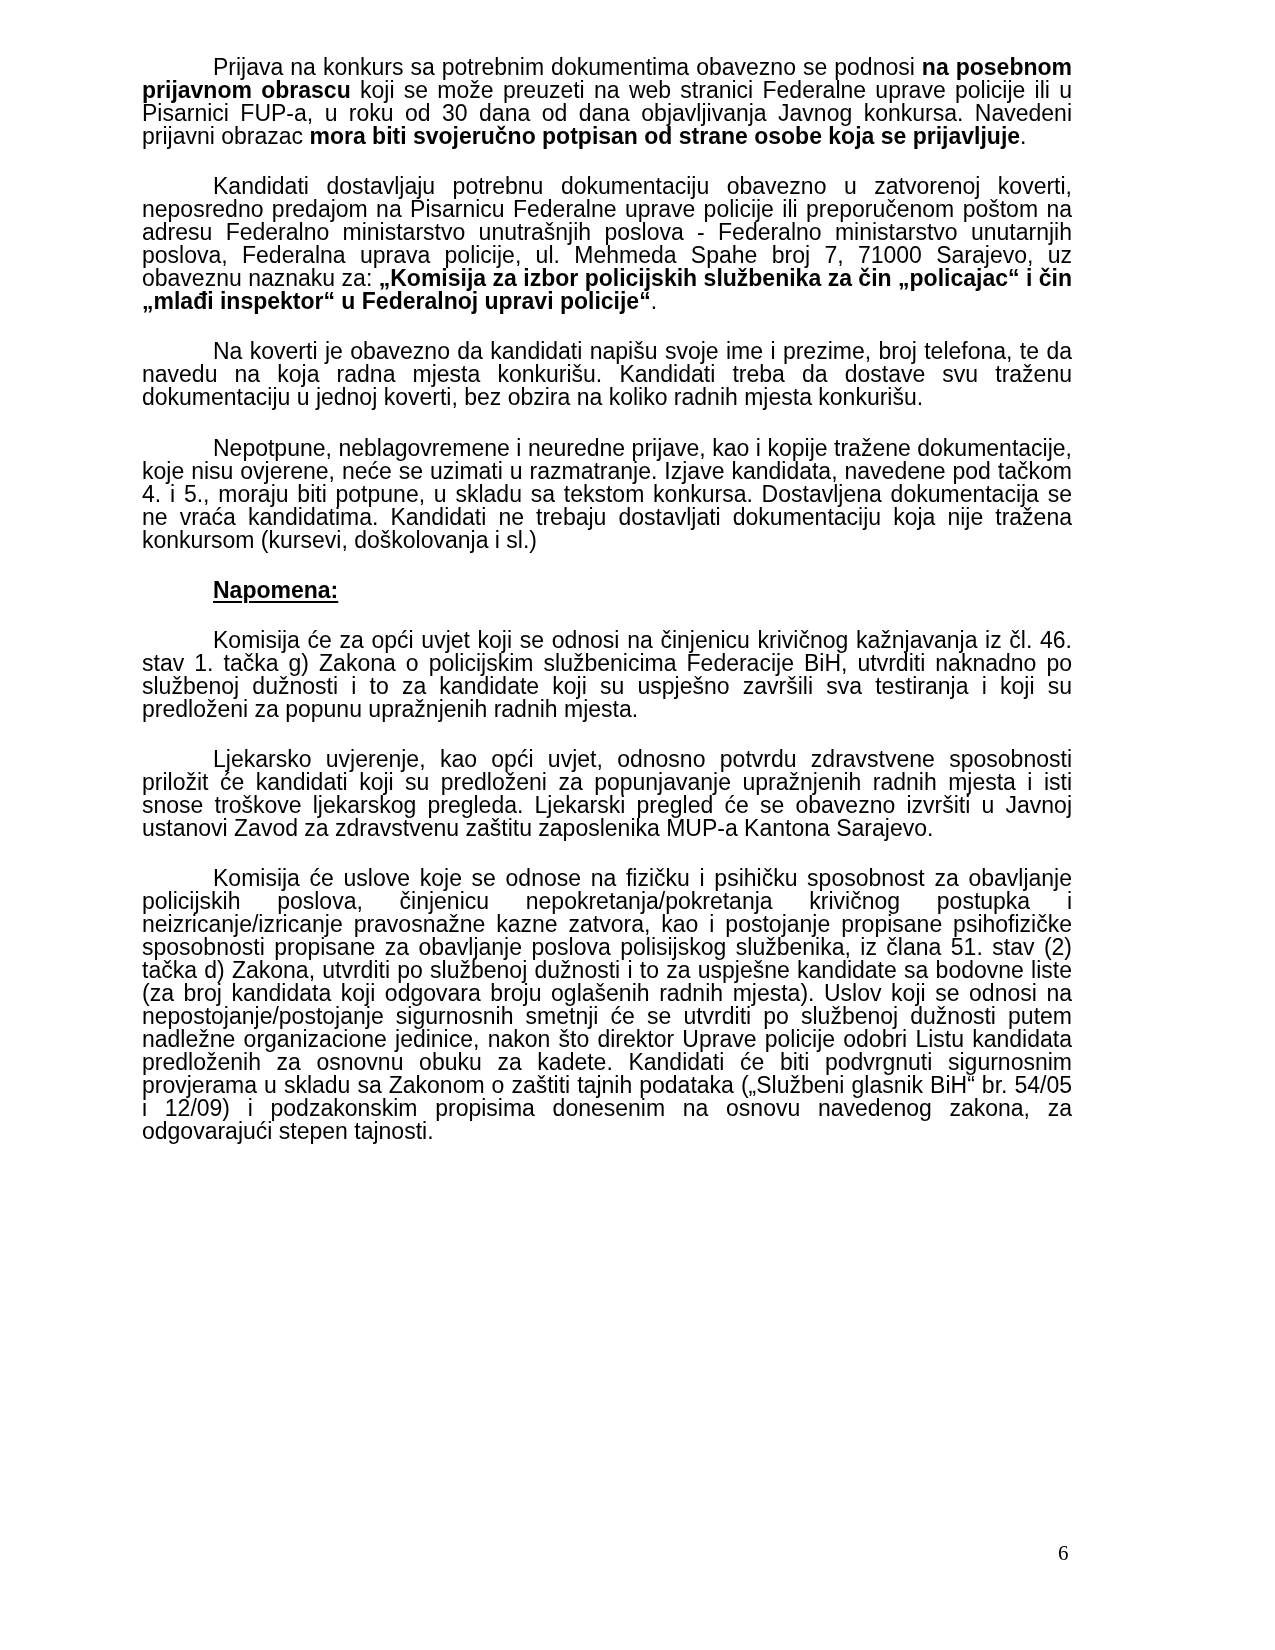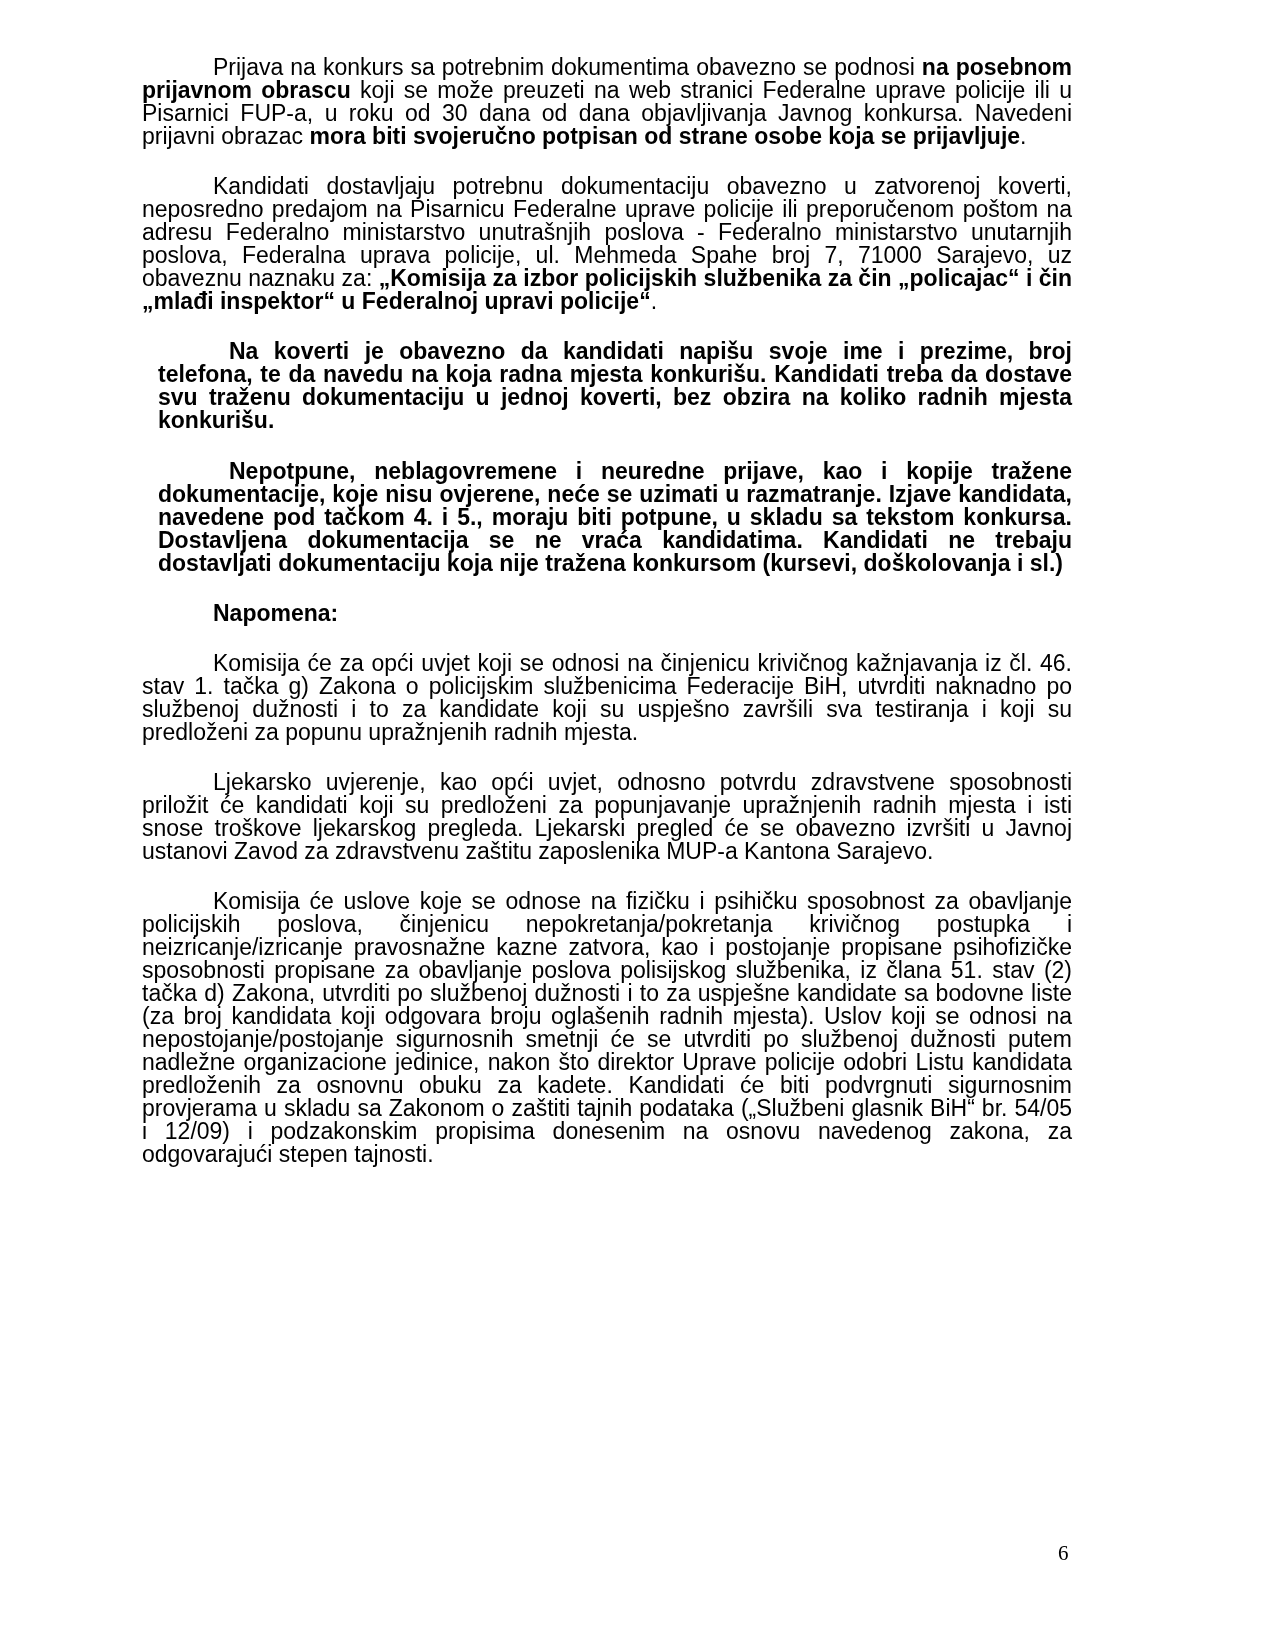--- a/index.html
+++ b/index.html
@@ -22,28 +22,29 @@
       width: 930px;
       font-size: 23px;
       line-height: 23px;
     }
     .para {
       margin: 0 0 27.2px 0;
       text-align: justify;
       text-indent: 71px;
     }
     .para.last { margin-bottom: 12px; }
-    .para.all-bold { font-weight: bold; margin-left: 16px; }
+    .para.all-bold { font-weight: normal; }
     .para b { font-weight: bold; }
     .heading {
       margin: 0 0 27.2px 0;
       text-indent: 71px;
       font-weight: bold;
     }
     .heading span {
+      text-decoration: underline;
       text-underline-offset: 3px;
     }
     .page-number {
       position: absolute;
       left: 1058px;
       top: 1541px;
       font-family: "Liberation Serif", serif;
       font-size: 21px;
     }
   </style>

